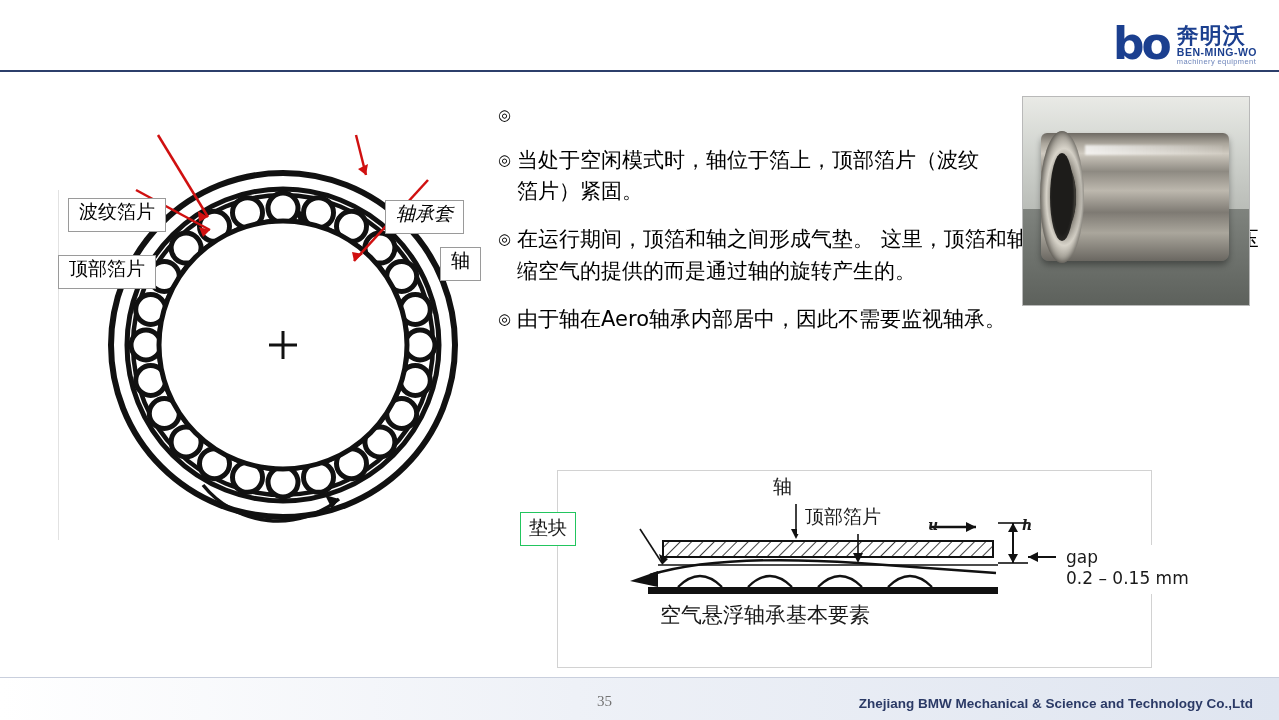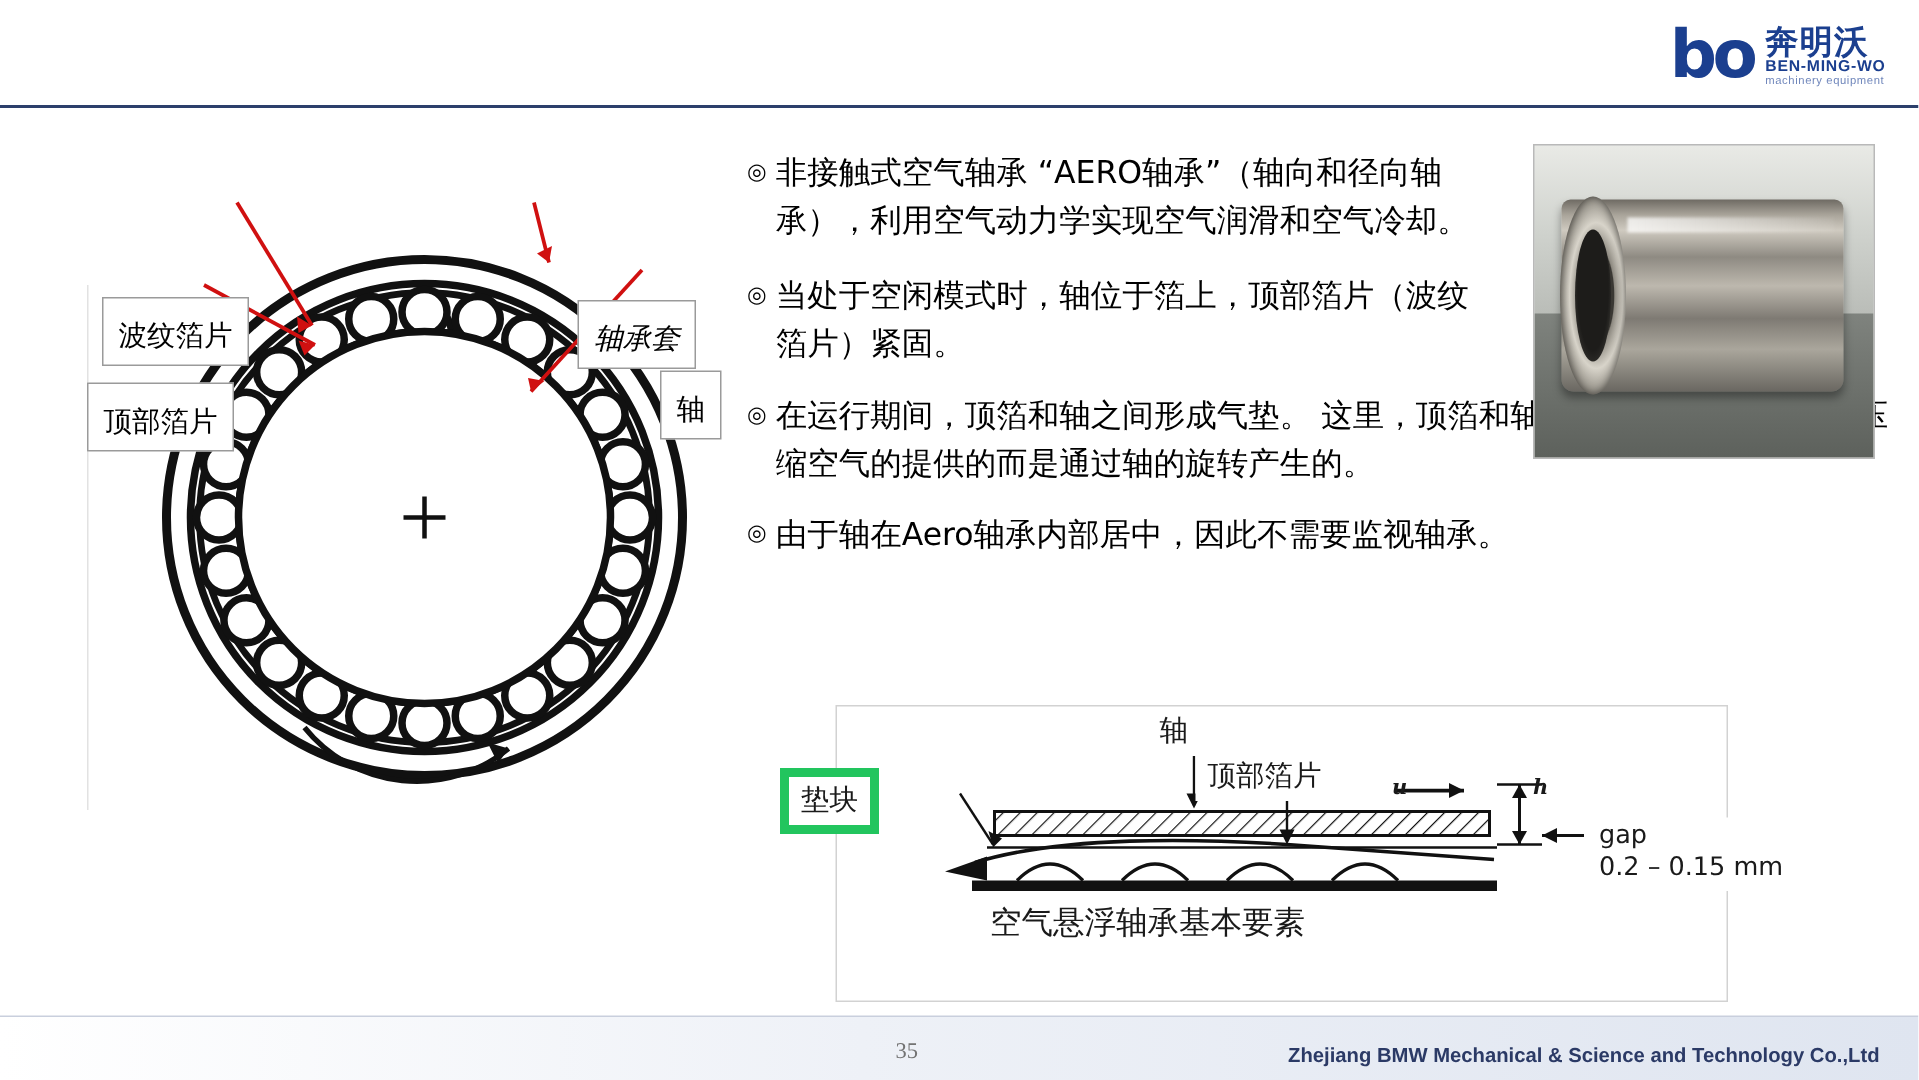--- a/index.html
+++ b/index.html
@@ -29,21 +29,21 @@
     height: 2px;
     background: #2c3f6b;
   }
   .logo {
     position: absolute;
     right: 22px;
     top: 8px;
     width: 210px;
     height: 58px;
     display: flex;
-    align-items: center;
+    align-items: flex-end;
     justify-content: flex-end;
   }
   .logo-mark {
     font-size: 44px;
     font-weight: bold;
     color: #1b3f8f;
     letter-spacing: -3px;
     line-height: 1;
     margin-right: 8px;
     font-family: "DejaVu Sans", sans-serif;
@@ -80,21 +80,21 @@
     height: 470px;
   }
   .diagram svg { display: block; }
 
   .callout {
     position: absolute;
     background: #ffffff;
     border: 1px solid #9a9a9a;
     font-size: 19px;
     color: #000;
-    padding: 12px 10px 6px 10px;
+    padding: 0 10px 6px 10px;
     white-space: nowrap;
     font-family: "DejaVu Sans", "Liberation Sans", sans-serif;
   }
   #c-bump  { left: 28px;  top: 103px; }
   #c-top   { left: 18px;  top: 160px; }
   #c-sleeve{ left: 345px; top: 105px; font-style: italic; }
   #c-shaft { left: 400px; top: 152px; }
 
   
   .bullets {
@@ -199,21 +199,21 @@
     top: 470px;
     width: 593px;
     height: 196px;
     background: #ffffff;
     border: 1px solid #d2d2d2;
   }
   .figure svg { display: block; }
   .fig-callout {
     position: absolute;
     background: #ffffff;
-    border: 6px solid #22c55e;
+    border: 1px solid #22c55e;
     font-size: 19px;
     padding: 2px 8px 4px 8px;
     white-space: nowrap;
     font-family: "DejaVu Sans", "Liberation Sans", sans-serif;
   }
   #f-shaft { left: 765px; top: 472px; border: none; }
   #f-topfoil { left: 797px; top: 502px; border: none; }
   #f-pad { left: 520px; top: 512px; }
   #f-gap {
     left: 1058px; top: 545px; border: none;
@@ -389,21 +389,20 @@
 
     <div class="callout" id="c-bump">波纹箔片</div>
     <div class="callout" id="c-top">顶部箔片</div>
     <div class="callout" id="c-sleeve">轴承套</div>
     <div class="callout" id="c-shaft">轴</div>
   </div>
 
   <div class="bullets">
     <div class="b-row" id="bullet1">
       <div class="b-mark">◎</div>
-      <div class="b-text">非接触式空气轴承 “AERO轴承”（轴向和径向轴承），利用空气动力学实现空气润滑和空气冷却。</div>
     </div>
     <div class="b-row" id="bullet2">
       <div class="b-mark">◎</div>
       <div class="b-text">当处于空闲模式时，轴位于箔上，顶部箔片（波纹箔片）紧固。</div>
     </div>
     <div class="b-row" id="bullet3">
       <div class="b-mark">◎</div>
       <div class="b-text">在运行期间，顶箔和轴之间形成气垫。 这里，顶箔和轴之间形成的气隙不是由压缩空气的提供的而是通过轴的旋转产生的。</div>
     </div>
     <div class="b-row" id="bullet4">

